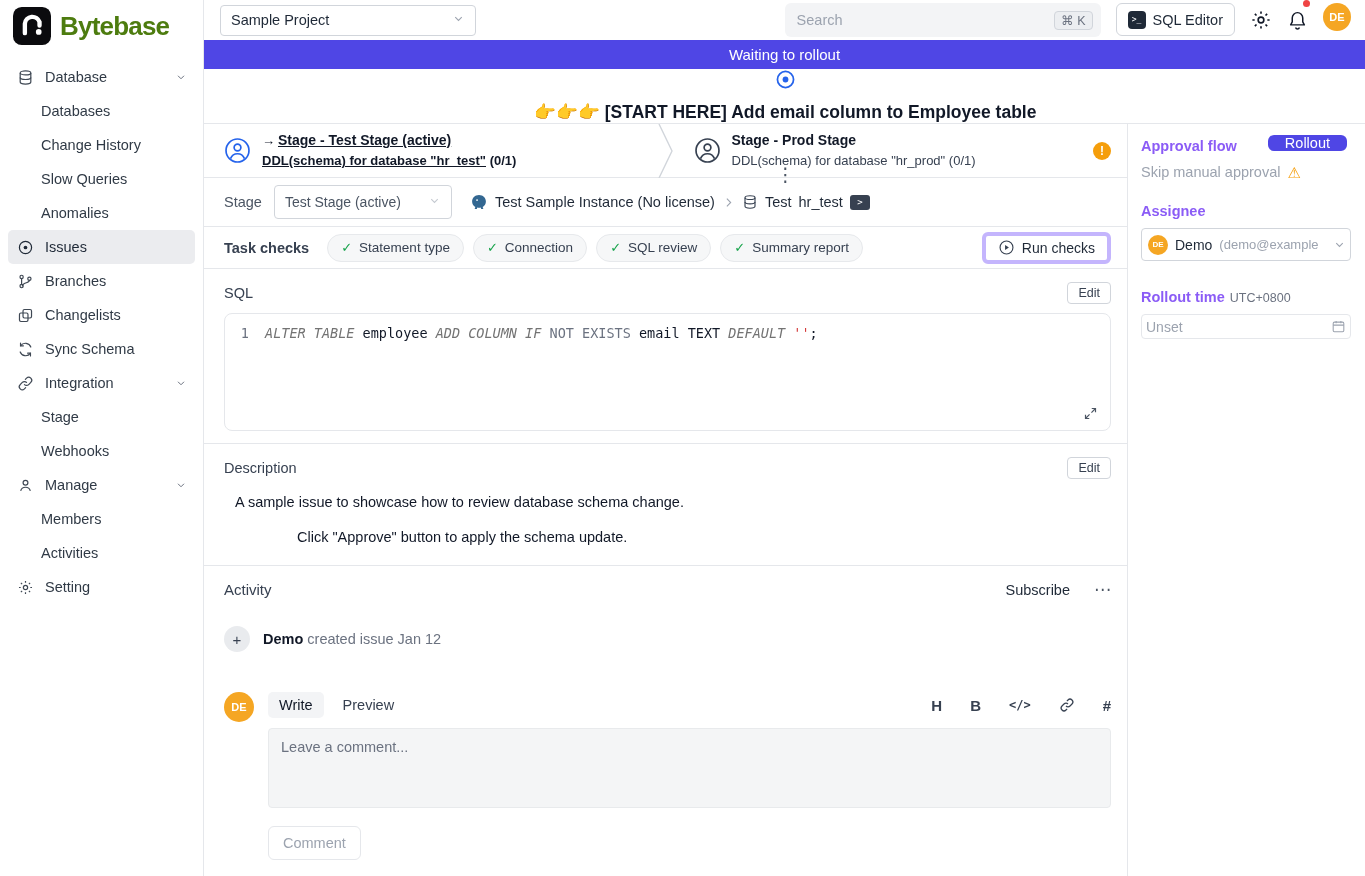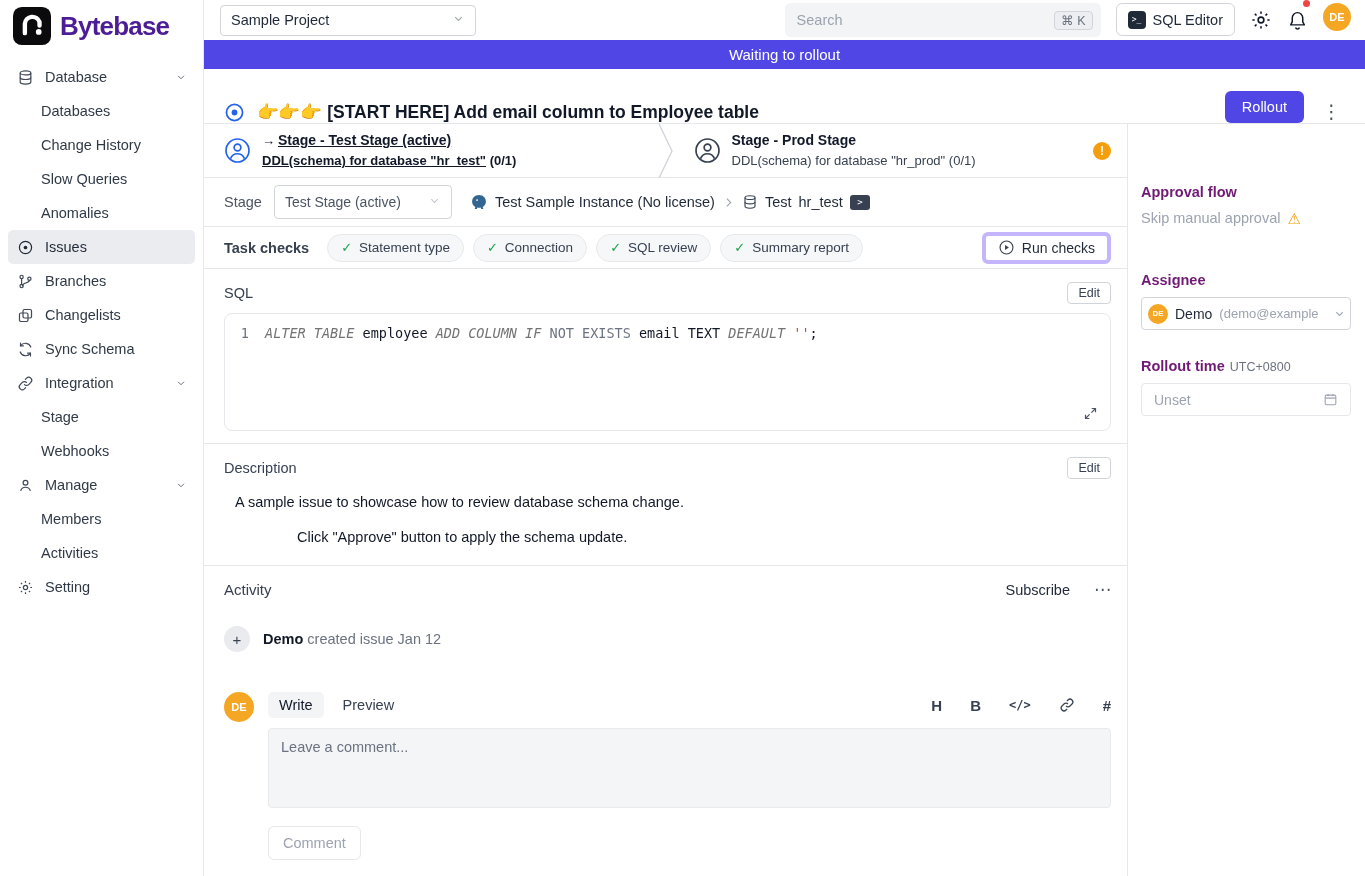--- a/index.html
+++ b/index.html
@@ -6,21 +6,21 @@
   html,body { width:1365px; height:876px; }
   body {
     font-family: "Liberation Sans", "DejaVu Sans", sans-serif;
     color:#374151; background:#fff; overflow:hidden; font-size:14px;
   }
   .app { display:flex; height:100%; }
 
   
   .sidebar { flex:0 0 204px; border-right:1px solid #e5e7eb; display:flex; flex-direction:column; }
   .logo-row { height:52px; display:flex; align-items:center; gap:9px; padding-left:13px; }
-  .brand { font-size:26px; font-weight:800; color:#4c1d95; letter-spacing:-0.8px; }
+  .brand { font-size:26px; font-weight:800; color:#4d7c0f; letter-spacing:-0.8px; }
   .nav { padding:8px 8px 0 8px; }
   .nav-item { height:34px; display:flex; align-items:center; gap:11px; padding:0 8px; border-radius:5px; color:#303a46; font-size:14.5px; cursor:pointer; }
   .nav-item .lbl { flex:1; white-space:nowrap; }
   .nav-item.sub { padding-left:33px; }
   .nav-item.active { background:#ebecef; color:#1f2937; font-weight:500; }
   .icon16 { width:18px; display:flex; justify-content:center; align-items:center; flex:0 0 18px; }
   .chev { margin-left:auto; display:flex; align-items:center; }
 
   
   .main-col { flex:1; display:flex; flex-direction:column; min-width:0; }
@@ -33,21 +33,21 @@
   .kbd { border:1px solid #d1d5db; border-radius:4px; font-size:12.5px; color:#6b7280; padding:1px 6px; background:#eceef1; white-space:nowrap; }
   .sqled-btn { height:33px; border:1px solid #d1d5db; border-radius:6px; display:flex; align-items:center; gap:7px; padding:0 11px; font-size:14.5px; color:#1f2937; background:#fff; font-family:inherit; cursor:pointer; }
   .term-icon { width:18px; height:18px; background:#1f2937; border-radius:4px; color:#fff; font-family:"DejaVu Sans Mono", monospace; font-size:8px; display:flex; align-items:center; justify-content:center; }
   .iconbtn { display:flex; align-items:center; cursor:pointer; }
   .bell-wrap { position:relative; }
   .bell-dot { position:absolute; top:-3px; right:-2px; width:7px; height:7px; background:#ef4444; border-radius:50%; }
   .avatar { width:28px; height:28px; border-radius:50%; background:#f5a623; color:#fff; font-size:11px; font-weight:700; display:flex; align-items:center; justify-content:center; cursor:pointer; }
 
   .banner { height:29px; background:#4f46e5; color:#fff; font-size:15px; font-weight:500; display:flex; align-items:center; justify-content:center; }
 
-  .issue-header { height:55px; display:flex; align-items:flex-end; gap:12px; padding:0 18px 0 20px; border-bottom:1px solid #e5e7eb; }
+  .issue-header { height:55px; display:flex; align-items:center; gap:12px; padding:0 18px 0 20px; border-bottom:1px solid #e5e7eb;flex-direction:column; }
   .issue-title { font-size:17.5px; font-weight:700; color:#111827; white-space:nowrap; }
   .rollout-btn { margin-left:auto; background:#4f46e5; color:#fff; border:none; border-radius:6px; height:32px; padding:0 17px; font-size:14.5px; font-family:inherit; cursor:pointer; }
   .kebab { font-size:19px; color:#4b5563; padding:0 6px; cursor:pointer; }
 
   .body-row { flex:1; display:flex; min-height:0; }
   .main { flex:0 0 924px; width:924px; border-right:1px solid #e5e7eb; display:flex; flex-direction:column; overflow:hidden; }
   .aside { flex:1; padding:14px 14px 0 13px; min-width:0; }
 
   
   .stage-strip { display:flex; align-items:stretch; border-bottom:1px solid #e5e7eb; height:54px; }
@@ -116,31 +116,31 @@
   .fmt-icons > * { cursor:pointer; }
   .fmt-h { font-weight:700; font-size:15px; }
   .fmt-b { font-weight:800; font-size:15px; }
   .fmt-code { font-family:"DejaVu Sans Mono", monospace; font-size:12px; font-weight:700; }
   .fmt-hash { font-weight:600; font-size:15px; }
   .comment-box { margin-top:10px; display:block; width:100%; height:80px; background:#f4f5f6; border:1px solid #e8eaec; border-radius:4px; padding:10px 12px; font-size:14.5px; font-family:inherit; color:#374151; resize:none; outline:none; }
   .comment-box::placeholder { color:#6b7280; }
   .comment-btn { margin-top:18px; border:1px solid #e5e7eb; background:#fff; border-radius:6px; height:34px; padding:0 14px; font-size:14.5px; color:#9ca3af; font-family:inherit; cursor:default; }
 
   
-  .aside-title { font-size:14.5px; font-weight:600; color:#701a75;margin-top:46px; }
+  .aside-title { font-size:14.5px; font-weight:600; color:#8b5cf6; }
   .rt-tz { font-size:12.5px; color:#6b7280; font-weight:400; margin-left:5px; }
   .skip-row { margin-top:10px; display:flex; align-items:center; gap:7px; font-size:14.5px; color:#9ca3af; }
   .warn-tri { color:#f59e0b; font-size:15px; line-height:1; }
   .assignee-block { margin-top:23px; }
   .assignee-select { margin-top:9px; height:33px; border:1px solid #d1d5db; border-radius:4px; display:flex; align-items:center; gap:7px; padding:0 4px 0 6px; overflow:hidden; cursor:pointer; }
   .mini-avatar { width:20px; height:20px; border-radius:50%; background:#f5a623; color:#fff; font-size:8px; font-weight:700; display:flex; align-items:center; justify-content:center; flex:0 0 20px; }
   .assignee-name { font-size:14px; color:#1f2937; white-space:nowrap; }
   .assignee-email { font-size:13px; color:#9ca3af; white-space:nowrap; overflow:hidden; flex:1; }
   .rt-block { margin-top:28px; }
-  .unset-input { margin-top:9px; height:33px; border:1px solid #e5e7eb; border-radius:4px; display:flex; align-items:center; justify-content:space-between; padding:0 12px; color:#9ca3af; font-size:14px; background:#fff;text-align:center; }
+  .unset-input { margin-top:9px; height:25px; border:1px solid #e5e7eb; border-radius:4px; display:flex; align-items:center; justify-content:space-between; padding:0 4px; color:#9ca3af; font-size:14px; background:#fff;text-align:center; }
 </style>
 </head>
 <body>
 
 <div class="app">
 
   <div class="sidebar">
     <div class="logo-row">
       <span style="display:flex;">
         <svg width="38" height="38" viewBox="0 0 48 48">

